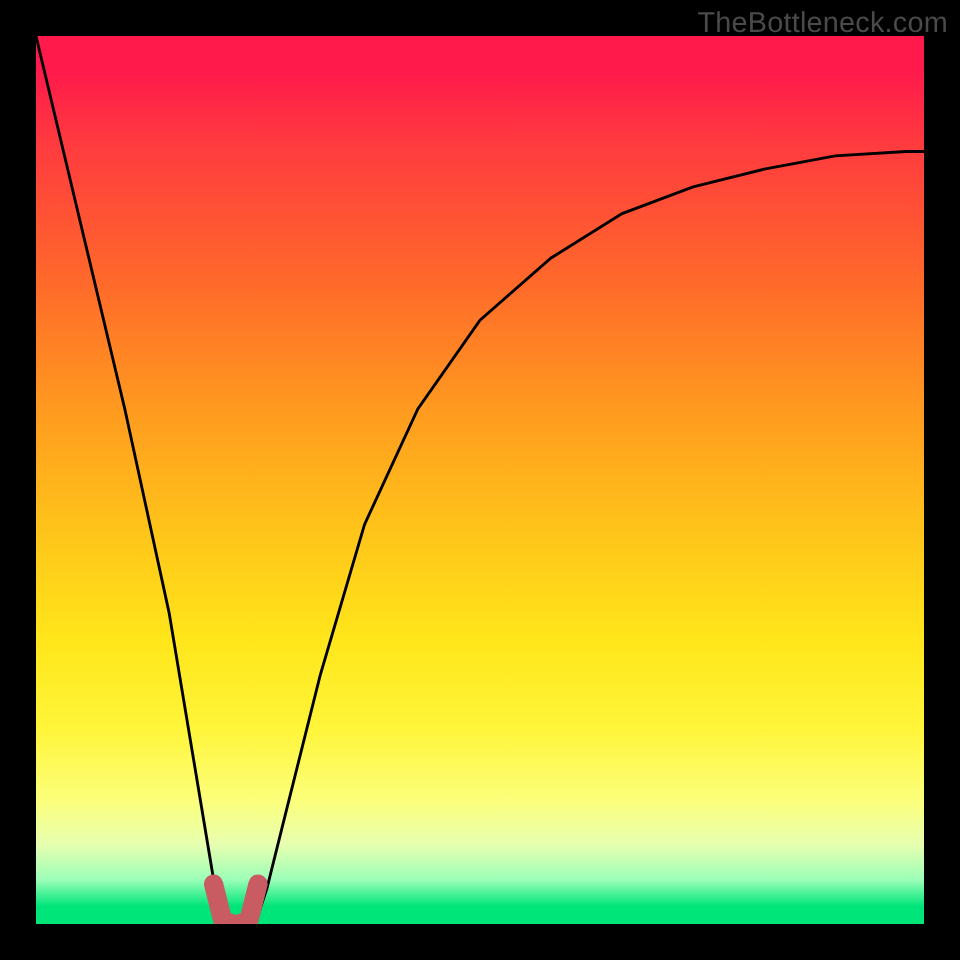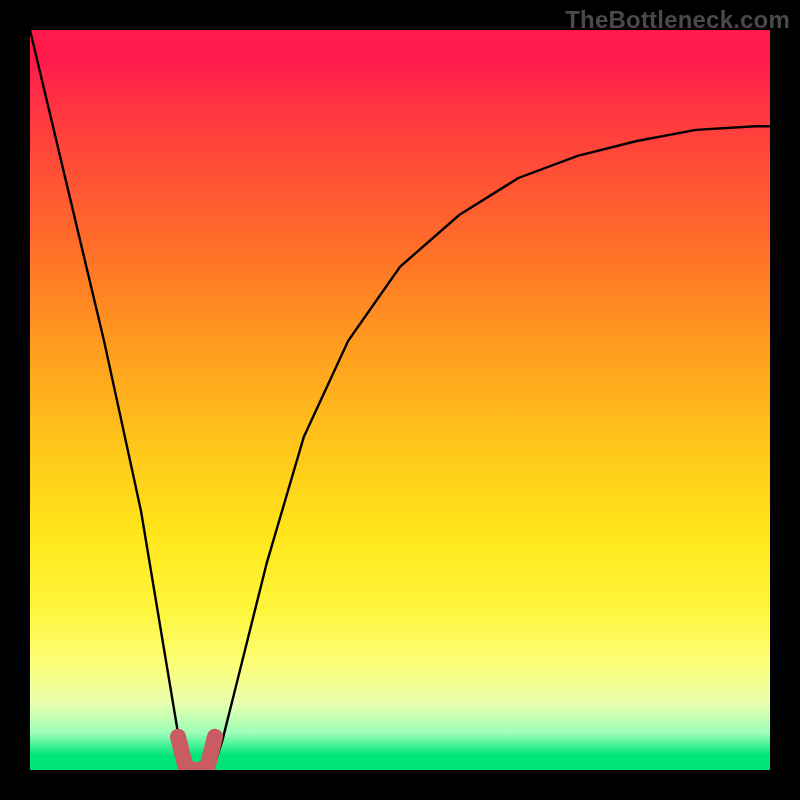--- a/index.html
+++ b/index.html
@@ -39,21 +39,21 @@
       #00e57a 98%,
       #00e57a 100%
     );
   }
   .watermark {
     position: absolute;
     top: 6px;
     right: 10px;
     color: #4a4a4a;
     font-size: 24px;
-    font-weight: 700;
+    font-weight: 400;
     letter-spacing: 0.2px;
     z-index: 10;
   }
   svg.curves {
     position: absolute;
     left: 0;
     top: 0;
     width: 740px;
     height: 740px;
   }

